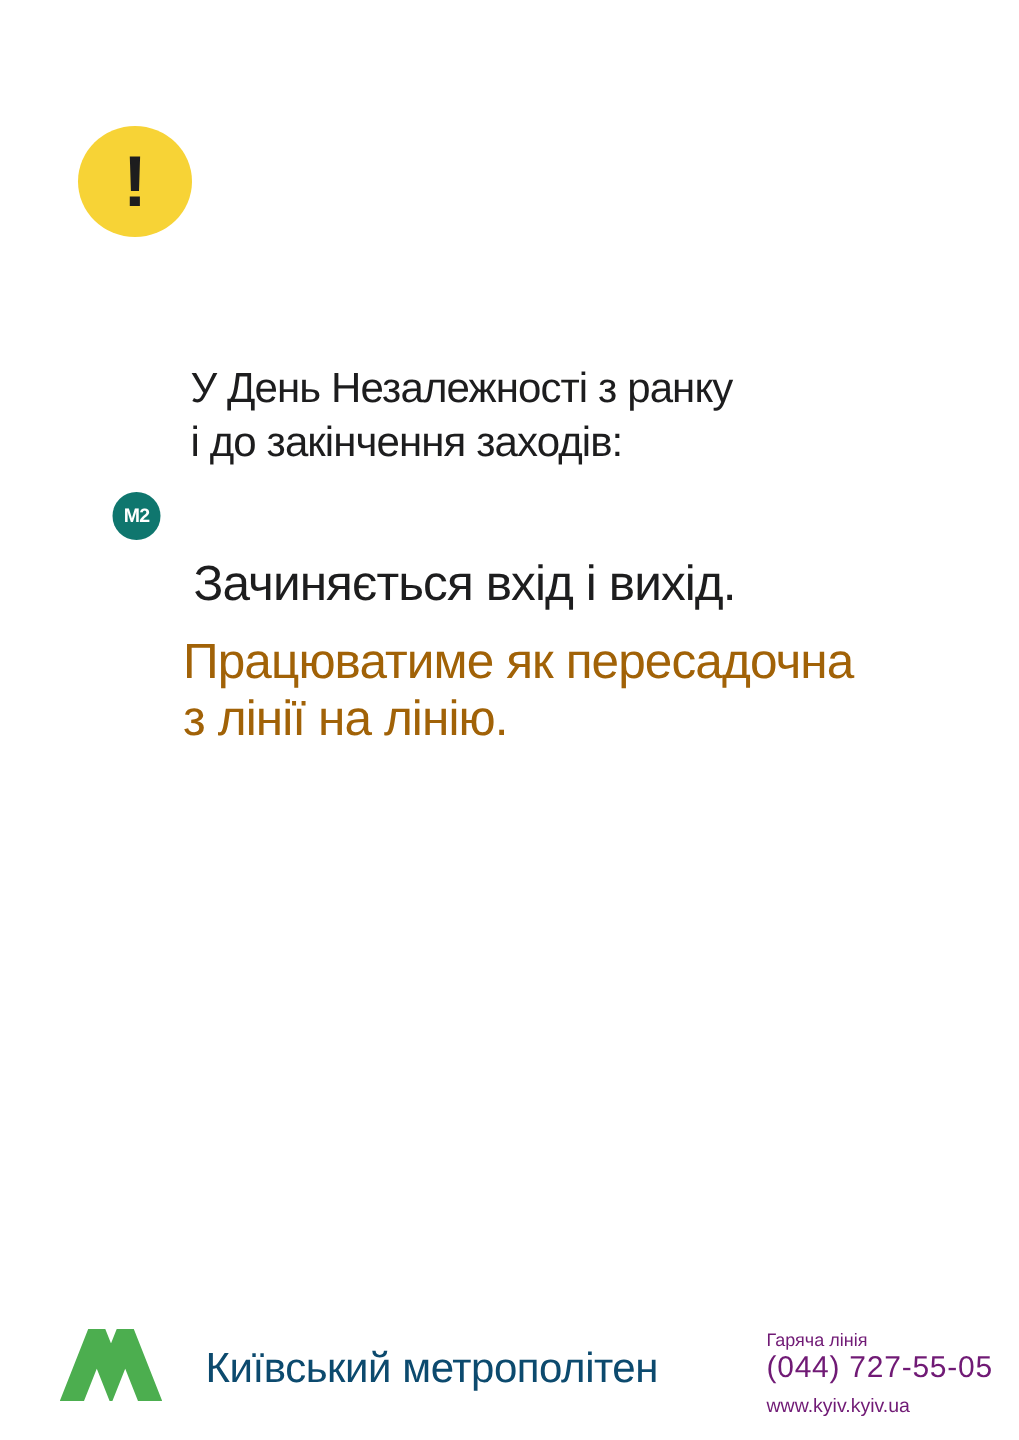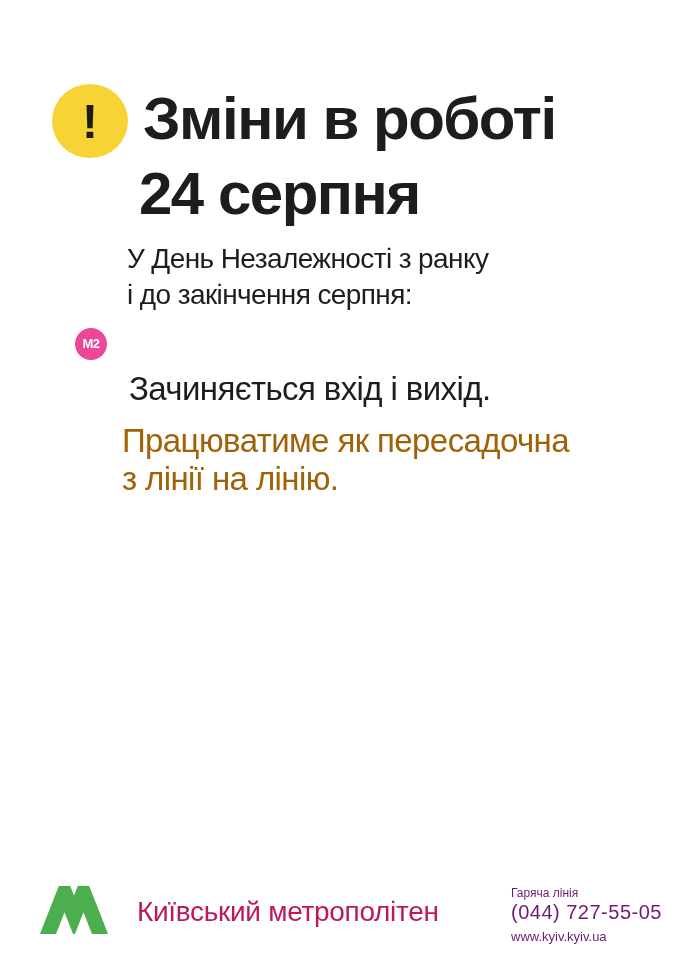--- a/index.html
+++ b/index.html
@@ -60,21 +60,21 @@
   }
 
   
   .line-badge {
     position: absolute;
     left: 75px;
     top: 328px;
     width: 32px;
     height: 32px;
     border-radius: 50%;
-    background: #ec4899;
+    background: #0f766e;
     color: #ffffff;
     font-size: 13px;
     font-weight: 700;
     text-align: center;
     line-height: 32px;
     letter-spacing: -0.5px;
   }
   .station-block {
     position: absolute;
     left: 129px;
@@ -109,21 +109,21 @@
     width: 68px;
     height: 48px;
   }
   .brand-name {
     position: absolute;
     left: 137px;
     top: 897px;
     font-size: 28px;
     line-height: 30px;
     letter-spacing: -0.3px;
-    color: #be185d;
+    color: #0c4a6e;
     white-space: nowrap;
   }
   .contact-block {
     position: absolute;
     left: 511px;
     top: 886px;
     color: #701a75;
     white-space: nowrap;
   }
   .hotline-label {
@@ -143,28 +143,24 @@
     margin-top: 5px;
   }
 </style>
 </head>
 <body>
 
 <div class="poster">
 
   <div class="alert-badge">!</div>
 
-  <h1 class="title">
-    <div class="t1">Зміни в роботі</div>
-    <div class="t2">24 серпня</div>
-  </h1>
 
   <p class="intro">
     <span>У День Незалежності з ранку</span><br>
-    <span>і до закінчення серпня:</span>
+    <span>і до закінчення заходів:</span>
   </p>
 
   <div class="line-badge">М2</div>
 
   <div class="station-block">
     <div class="station-status">Зачиняється вхід і вихід.</div>
   </div>
 
   <p class="note">
     <span>Працюватиме як пересадочна</span><br>

